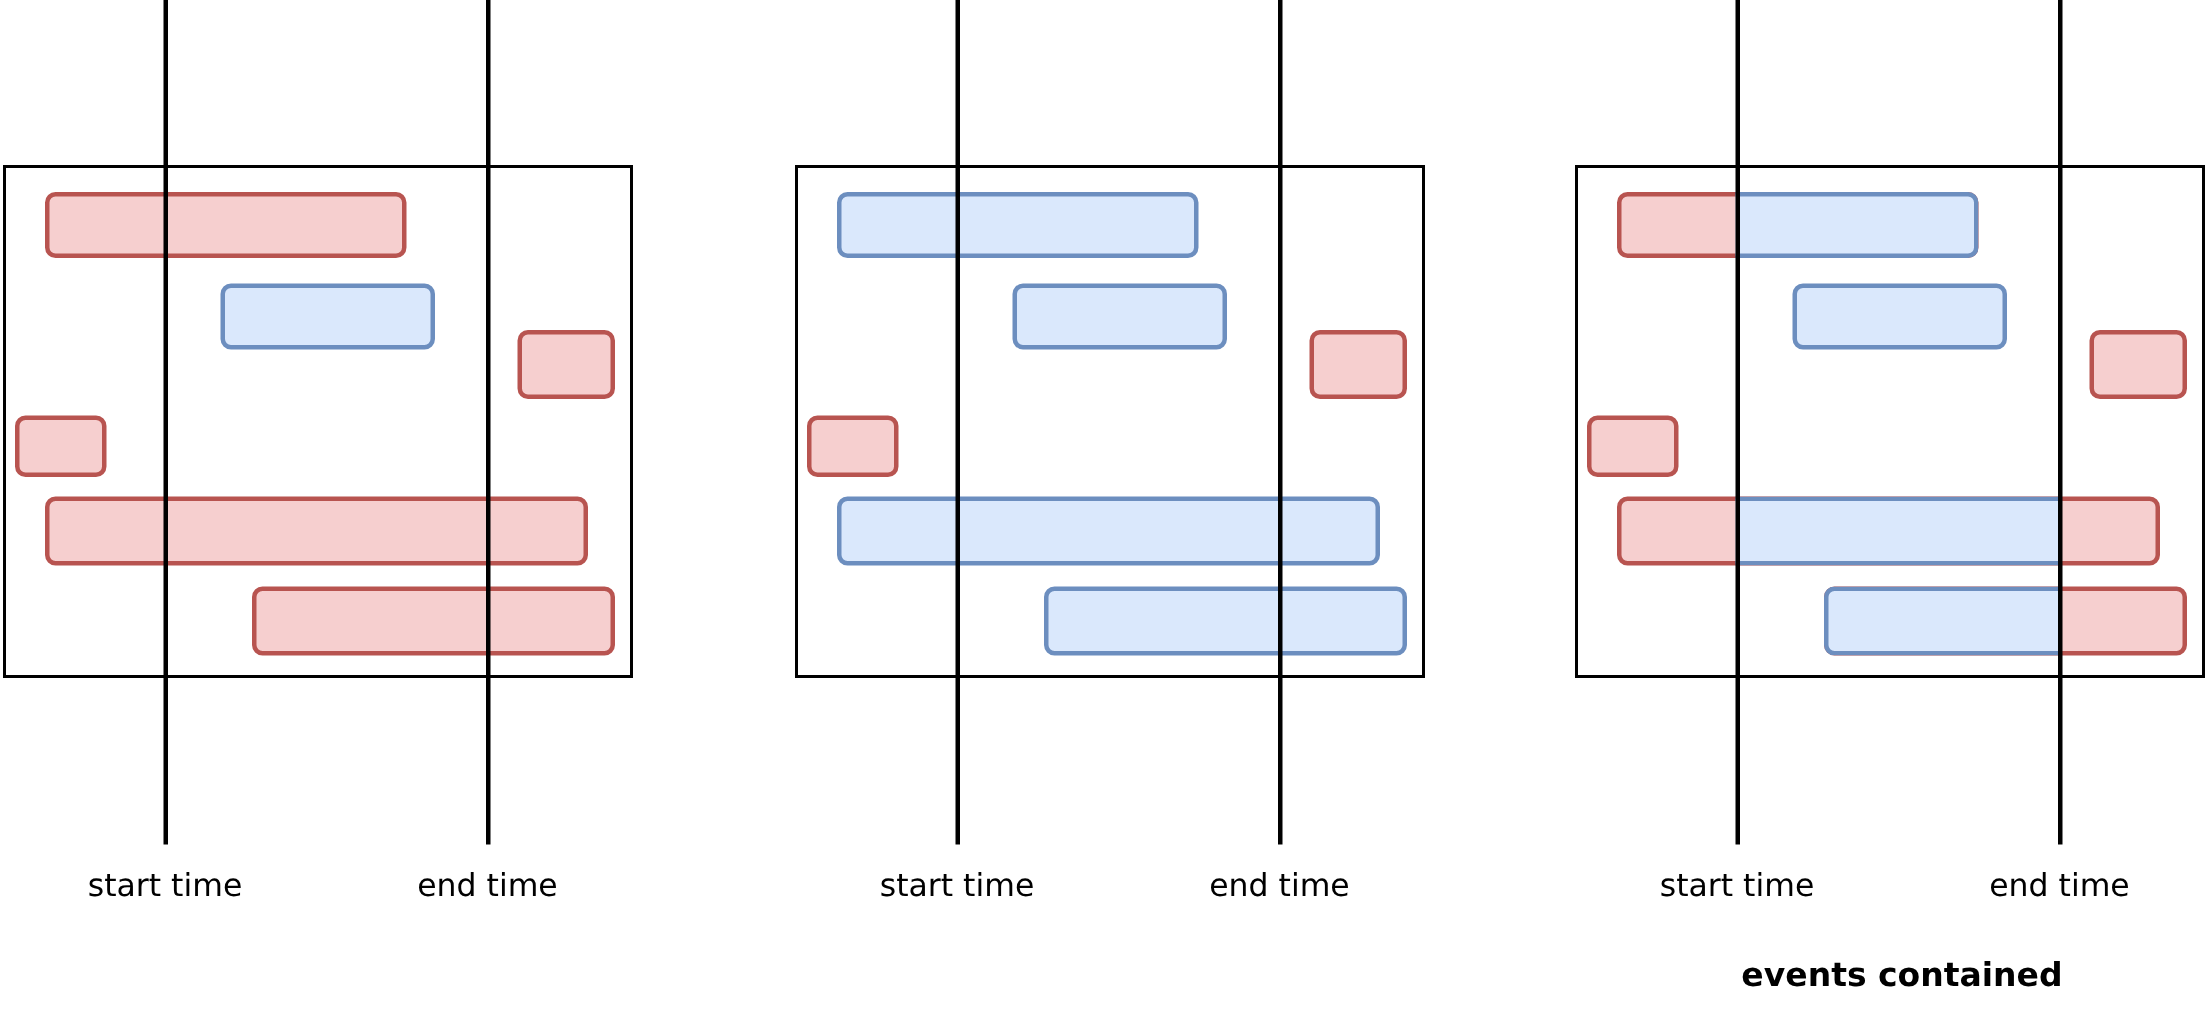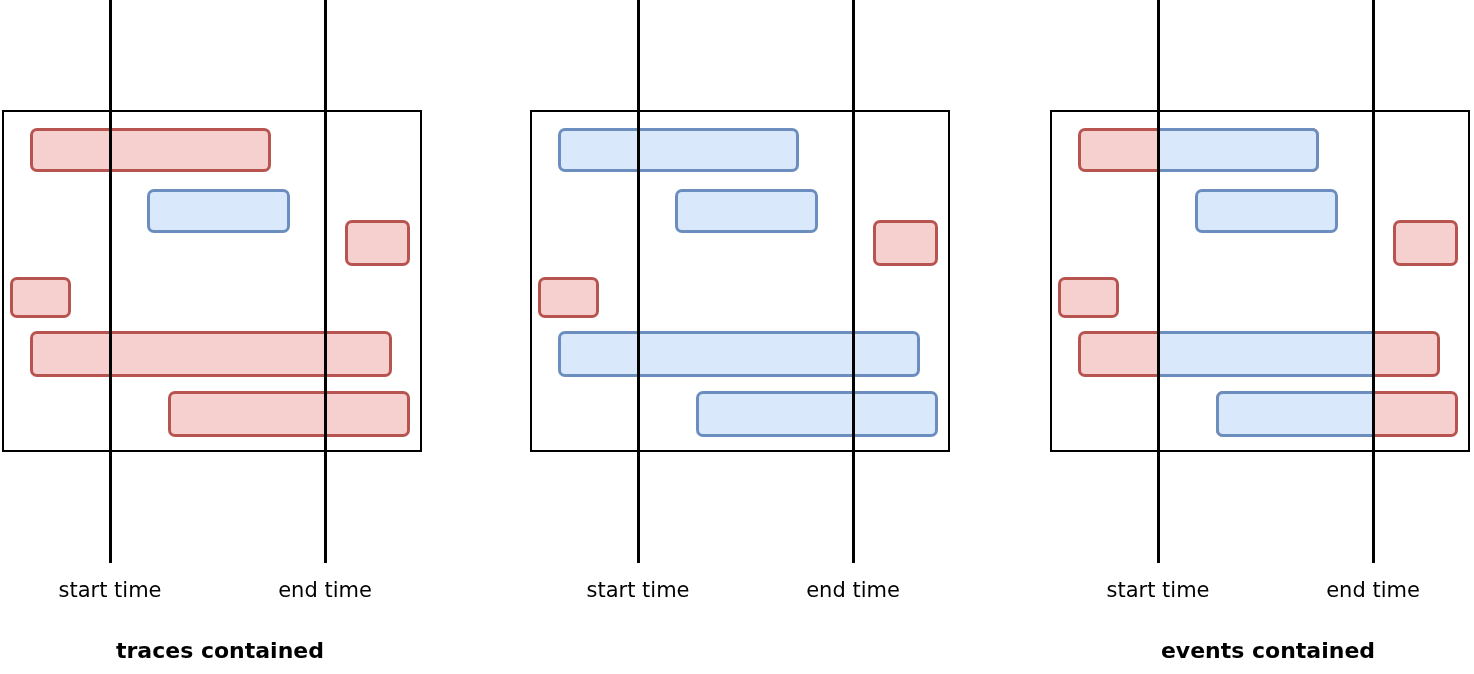--- a/index.html
+++ b/index.html
@@ -60,21 +60,20 @@
       <div class="bar red" style="left: 30px; top: 128px; width: 241px; height: 44px;"></div>
       <div class="bar blue" style="left: 147px; top: 189px; width: 143px; height: 44px;"></div>
       <div class="bar red" style="left: 345px; top: 220px; width: 65px; height: 46px;"></div>
       <div class="bar red" style="left: 10px; top: 277px; width: 61px; height: 41px;"></div>
       <div class="bar red" style="left: 30px; top: 331px; width: 362px; height: 46px;"></div>
       <div class="bar red" style="left: 168px; top: 391px; width: 242px; height: 46px;"></div>
       <div class="vline" style="left: 109px; height: 563px;"></div>
       <div class="vline" style="left: 324px; height: 563px;"></div>
       <div class="axis-label" style="left: 110px;">start time</div>
       <div class="axis-label" style="left: 325px;">end time</div>
-      <div class="panel-title">traces contained</div>
     </div>
     <div class="panel" style="left: 528px;">
       <div class="window-box" style="left: 2px; top: 110px; width: 420px; height: 342px;"></div>
       <div class="bar blue" style="left: 30px; top: 128px; width: 241px; height: 44px;"></div>
       <div class="bar blue" style="left: 147px; top: 189px; width: 143px; height: 44px;"></div>
       <div class="bar red" style="left: 345px; top: 220px; width: 65px; height: 46px;"></div>
       <div class="bar red" style="left: 10px; top: 277px; width: 61px; height: 41px;"></div>
       <div class="bar blue" style="left: 30px; top: 331px; width: 362px; height: 46px;"></div>
       <div class="bar blue" style="left: 168px; top: 391px; width: 242px; height: 46px;"></div>
       <div class="vline" style="left: 109px; height: 563px;"></div>

